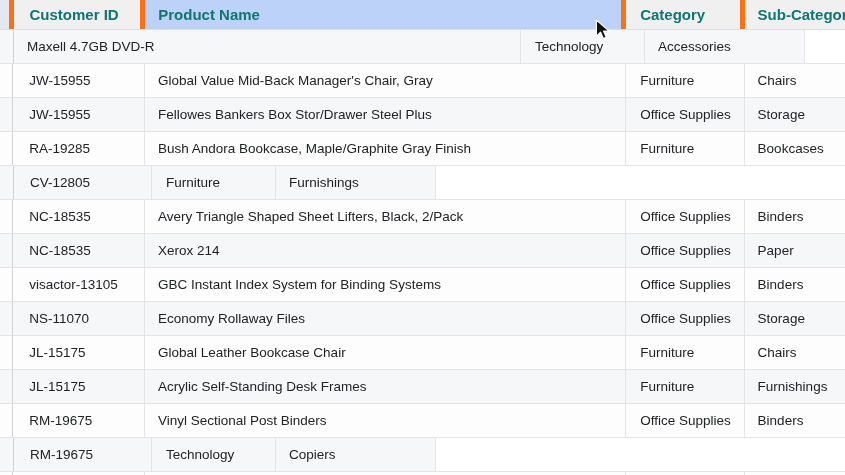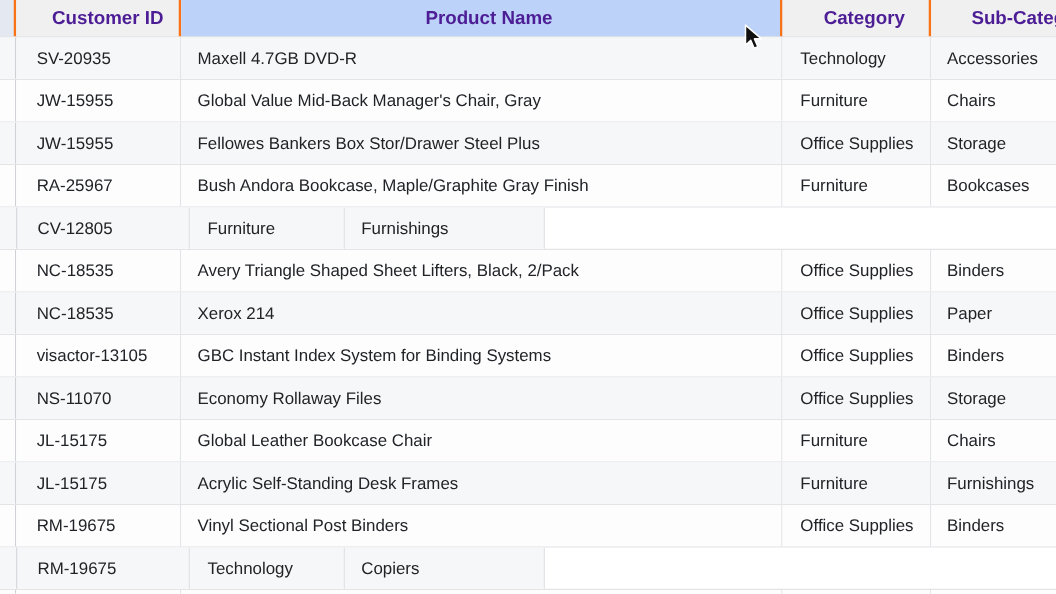--- a/index.html
+++ b/index.html
@@ -13,24 +13,23 @@
   .table { width: 897px; }
   .row { display: flex; height: 34px; border-bottom: 1px solid #e4e4e7; }
   .row.header { height: 30px; border-bottom: 1px solid #dcdde0; }
   .cell {
     display: flex; align-items: center;
     border-right: 1px solid #e3e4e7;
     overflow: hidden; white-space: nowrap;
     font-size: 13.5px; color: #212327;
   }
   .row.header .cell {
-    font-size: 15px; font-weight: 700; color: #4c1d95;
+    font-size: 15px; font-weight: 700; color: #0f766e;
     background: var(--header-bg, #f0f0f1);
-    border-right: 2px solid #f97316;
-    justify-content: center;
+    border-right: 5px solid #f97316;
   }
   .cell.gutter { width: 14px; padding: 0; border-right: 1px solid #cfd1d6; }
   .row.header .cell.gutter { background: #e3e8f1; }
   .cell.c-customer { width: 138px; padding-left: 16px; }
   .cell.c-product  { width: 507px; padding-left: 13px; }
   .cell.c-category { width: 124px; padding-left: 14px; }
   .cell.c-sub      { width: 160px; padding-left: 13px; }
   .row.header .cell.selected { background: var(--selected-bg, #bcd2f8); }
   .row.body:nth-child(odd) .cell { background: var(--row-alt-bg, #f6f7f9); }
   .row.body:nth-child(even) .cell { background: var(--row-bg, #fdfdfe); }
@@ -51,42 +50,41 @@
     <div class="cell c-category">
       <span>Category</span>
     </div>
     <div class="cell c-sub">
       <span>Sub-Category</span>
     </div>
   </div>
   <div id="body">
       <div class="row body">
         <div class="cell gutter"></div>
-        <div class="cell c-customer">SV-20935</div>
         <div class="cell c-product">Maxell 4.7GB DVD-R</div>
         <div class="cell c-category">Technology</div>
         <div class="cell c-sub">Accessories</div>
       </div>
       <div class="row body">
         <div class="cell gutter"></div>
         <div class="cell c-customer">JW-15955</div>
         <div class="cell c-product">Global Value Mid-Back Manager's Chair, Gray</div>
         <div class="cell c-category">Furniture</div>
         <div class="cell c-sub">Chairs</div>
       </div>
       <div class="row body">
         <div class="cell gutter"></div>
         <div class="cell c-customer">JW-15955</div>
         <div class="cell c-product">Fellowes Bankers Box Stor/Drawer Steel Plus</div>
         <div class="cell c-category">Office Supplies</div>
         <div class="cell c-sub">Storage</div>
       </div>
       <div class="row body">
         <div class="cell gutter"></div>
-        <div class="cell c-customer">RA-25967</div>
+        <div class="cell c-customer">RA-19285</div>
         <div class="cell c-product">Bush Andora Bookcase, Maple/Graphite Gray Finish</div>
         <div class="cell c-category">Furniture</div>
         <div class="cell c-sub">Bookcases</div>
       </div>
       <div class="row body">
         <div class="cell gutter"></div>
         <div class="cell c-customer">CV-12805</div>
         <div class="cell c-category">Furniture</div>
         <div class="cell c-sub">Furnishings</div>
       </div>

